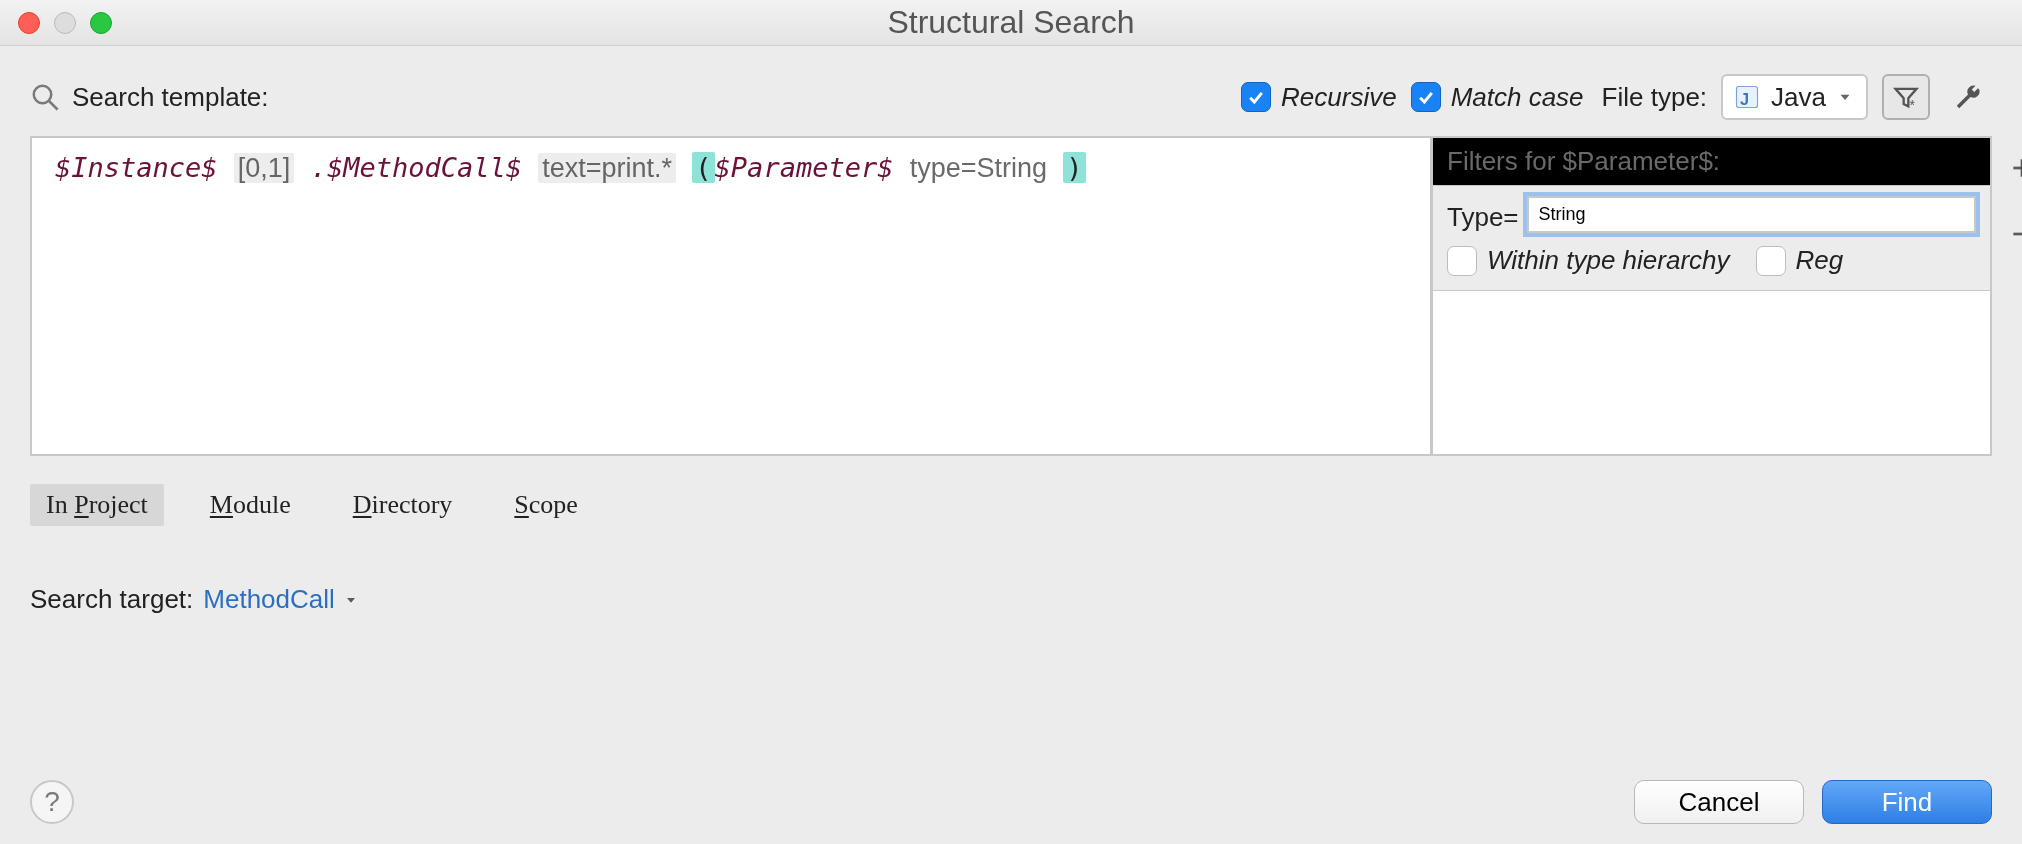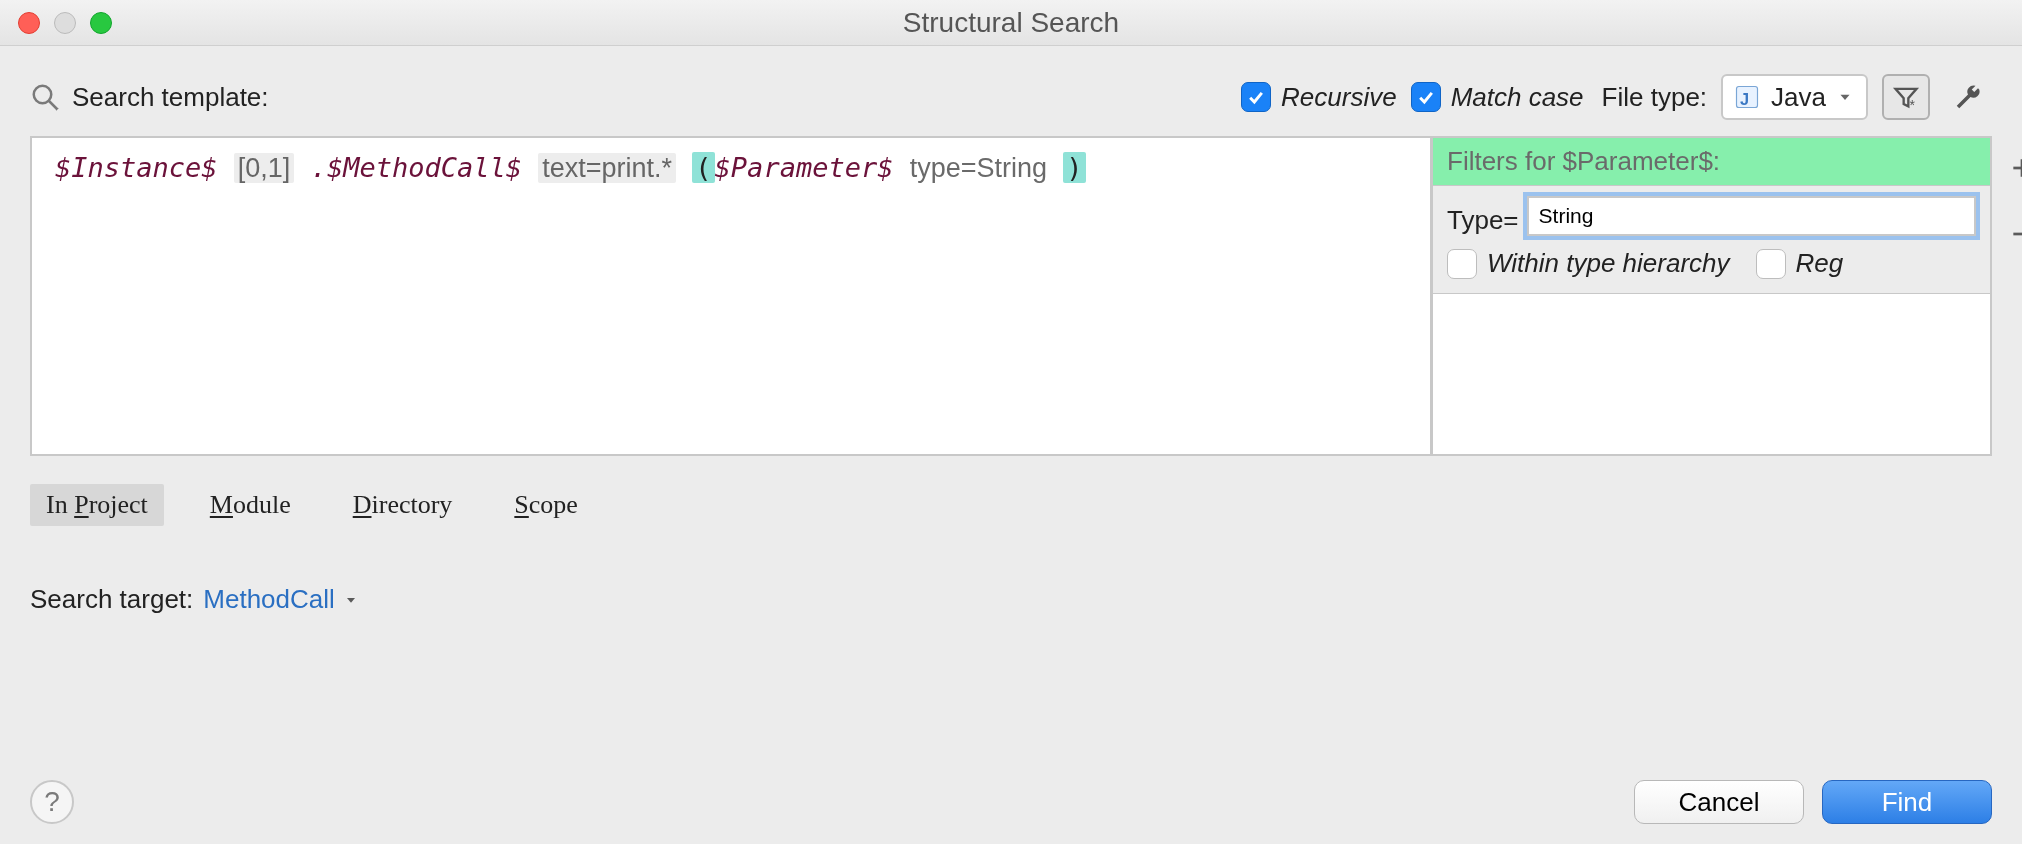--- a/index.html
+++ b/index.html
@@ -25,21 +25,21 @@
     position: absolute; left: 18px; top: 50%; transform: translateY(-50%);
   }
   .traffic-light {
     width: 22px; height: 22px; border-radius: 50%;
   }
   .tl-red    { background: #ff5f57; border: 1px solid #e33e32; }
   .tl-yellow { background: #ddd;    border: 1px solid #bbb; }
   .tl-green  { background: #28c840; border: 1px solid #12a62d; }
   .title {
     margin: 0 auto;
-    font-size: 28px;
+    font-size: 32px;
     color: #555;
   }
   .content {
     padding: 28px 30px 20px 30px;
     height: calc(844px - 46px);
     display: flex;
     flex-direction: column;
   }
   .toolbar {
     display: flex;
@@ -118,35 +118,35 @@
   .filters-panel {
     width: 560px;
     border: 2px solid #c8c8c8;
     border-left: 1px solid #c8c8c8;
     background: #fff;
     display: flex;
     flex-direction: column;
     position: relative;
   }
   .filters-header {
-    background: #86efac;
+    background: #000000;
     border-bottom: 1px solid #c8c8c8;
     padding: 8px 14px;
     color: #6a6a6a;
     display: flex; align-items: center;
   }
   .filters-body {
     background: #ececec;
     border-bottom: 1px solid #c8c8c8;
     padding: 10px 14px 14px 14px;
   }
   .type-row { display: flex; align-items: flex-end; gap: 8px; margin-bottom: 12px; }
   .type-input {
     flex: 1;
-    font-size: 21px;
+    font-size: 18px;
     padding: 6px 10px;
     border: 2px solid #c8c8c8;
     box-shadow: 0 0 0 4px rgba(90,160,240,0.55);
     outline: none;
   }
   .filters-checks { display: flex; gap: 26px; align-items: center; }
   .side-btns {
     position: absolute;
     right: -52px;
     top: 0;

